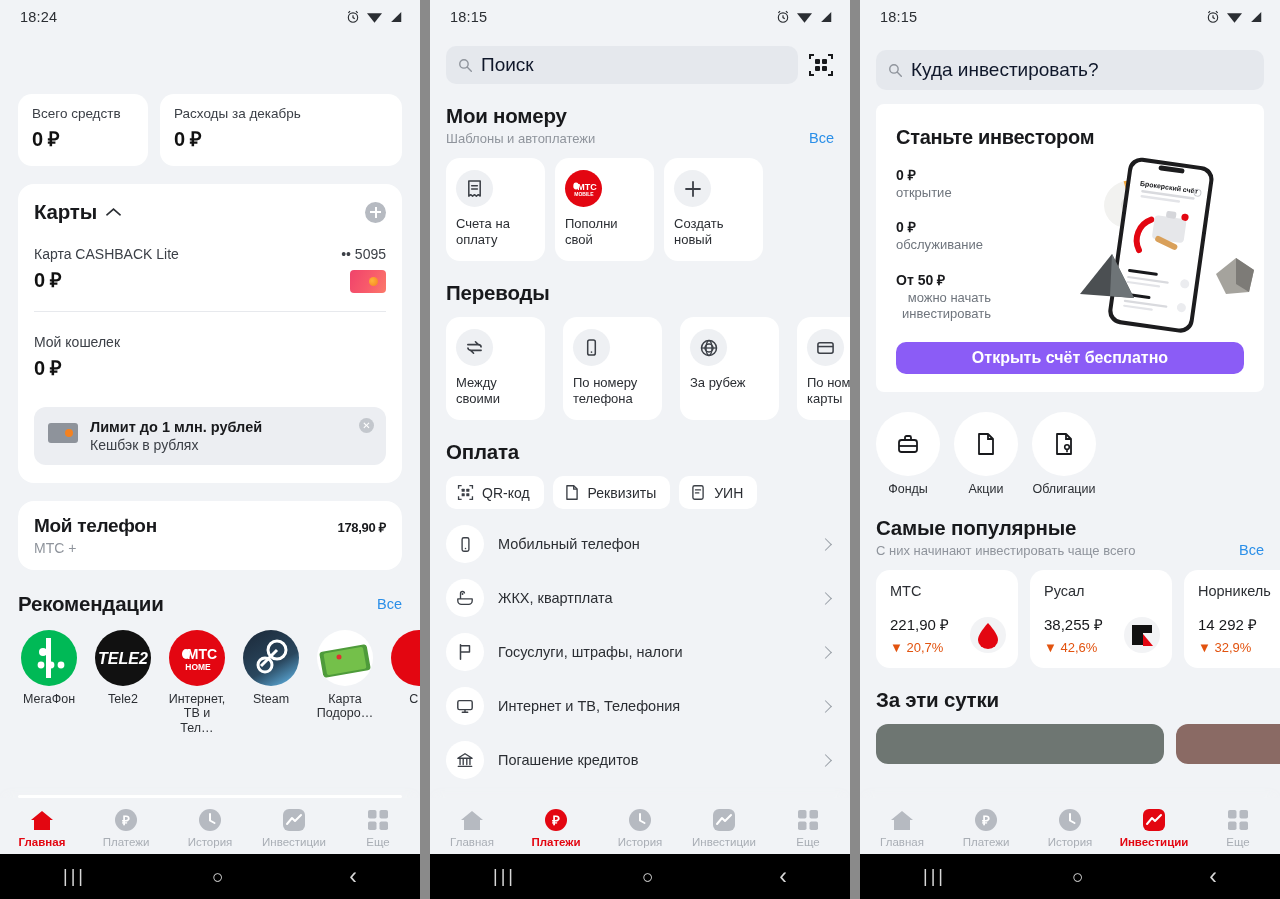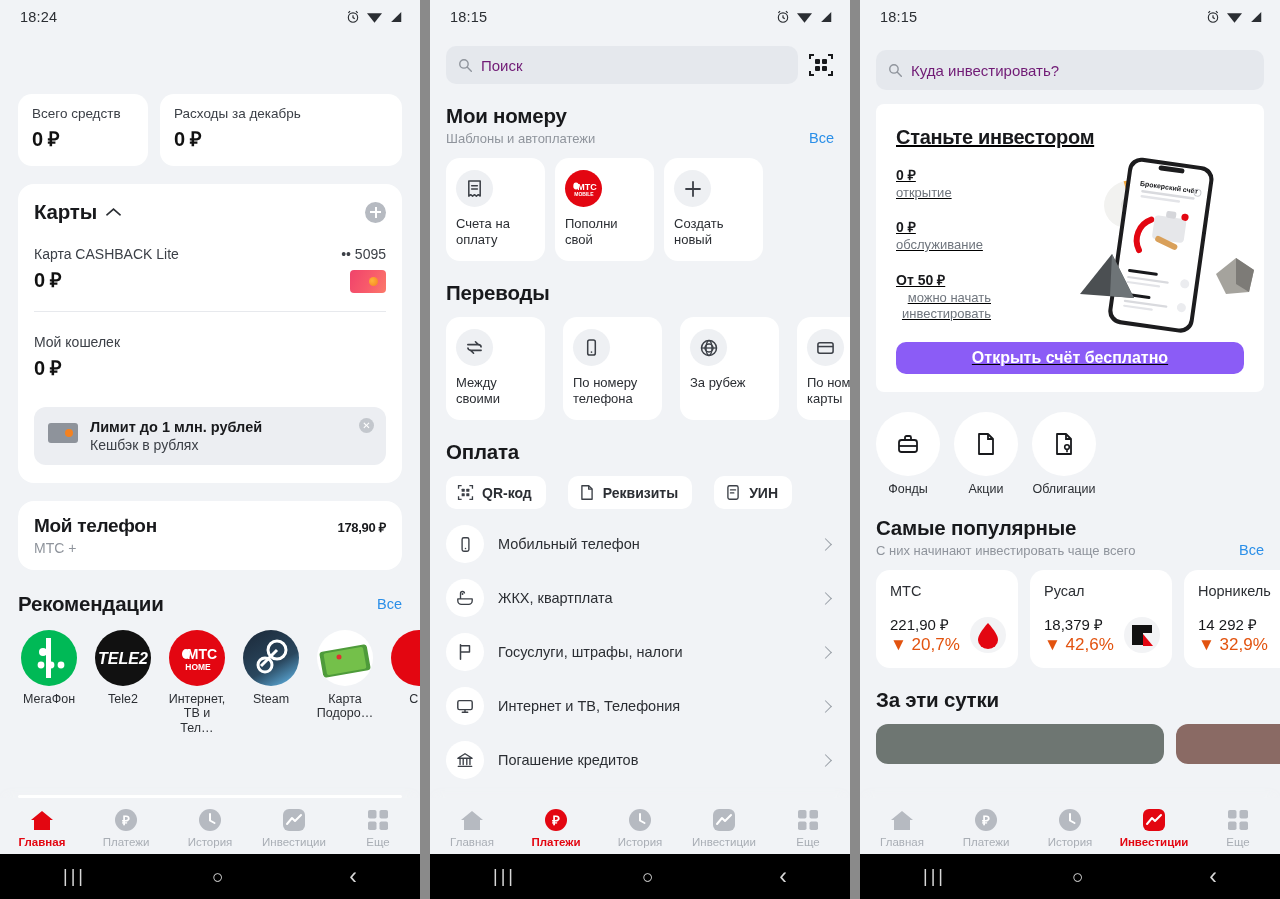--- a/index.html
+++ b/index.html
@@ -78,61 +78,61 @@
   .rec-row { display:flex; gap:12px; padding:14px 0 0 18px; }
   .rec-item { width:62px; flex:0 0 auto; text-align:center;}
   .rec-ic { width:56px; height:56px; border-radius:50%; margin:0 auto; overflow:hidden; position:relative; }
   .rec-lb { font-size:12.5px; color:#2b2e33; margin-top:6px; line-height:1.15; }
 
   
   .search {
     margin: 12px 16px 0 16px; display:flex; align-items:center; gap:10px;
   }
   .search-box { flex:1 1 auto; height:38px; background:#e5e8ed; border-radius:10px; display:flex; align-items:center; padding:0 12px; gap:9px;}
-  .search-box .ph { font-size:15px; color:#701a75;}
+  .search-box .ph { font-size:19px; color:#0f172a;}
   .qr-btn { width:26px; height:26px; flex:0 0 auto;}
 
   .p2-sec { padding: 20px 16px 0 16px;}
   .p2-sec-head { display:flex; align-items:flex-end; justify-content:space-between;}
   .p2-sub { font-size:13px; color:#8f949c; margin-top:3px;}
   .tiles3 { display:flex; gap:10px; margin-top:12px;}
   .tile { width:99px; height:103px; background:#fff; border-radius:14px; padding:12px 10px; flex:0 0 auto;}
   .tile-ic { width:37px; height:37px; border-radius:50%; background:#eef0f3; display:flex; align-items:center; justify-content:center;}
   .tile-lb { font-size:13px; color:#2b2e33; margin-top:9px; line-height:1.25;}
 
   .tiles4 { display:flex; gap:18px; margin-top:12px;}
-  .chips { display:flex; gap:22px; margin-top:12px;font-weight:bold;}
+  .chips { display:flex; gap:9px; margin-top:12px;}
   .chip { height:33px; background:#fff; border-radius:10px; display:flex; align-items:center; gap:8px; padding:0 14px 0 11px; font-size:14px; color:#2b2e33;}
 
   .plist { margin-top:6px; }
   .pl-item { display:flex; align-items:center; gap:14px; height:54px; padding:0 16px; }
   .pl-ic { width:38px; height:38px; border-radius:50%; background:#fff; display:flex; align-items:center; justify-content:center; flex:0 0 auto;}
   .pl-lb { flex:1 1 auto; font-size:14.5px; color:#2b2e33;}
   .chev { width:9px; height:9px; border-right:1.6px solid #9aa0a8; border-top:1.6px solid #9aa0a8; transform:rotate(45deg); flex:0 0 auto; margin-right:4px;}
 
   
-  .inv-card { margin:14px 16px 0 16px; border-radius:8px; padding:22px 20px 18px 20px; position:relative; overflow:hidden;text-decoration:underline; }
+  .inv-card { margin:14px 16px 0 16px; border-radius:8px; padding:22px 20px 18px 20px; position:relative; overflow:hidden; }
   .inv-t { font-size:20px; font-weight:bold; color:#18191c; letter-spacing:-0.3px;}
   .inv-f { margin-top:16px;}
   .inv-f .v { font-size:14px; font-weight:bold; color:#18191c;}
   .inv-f .k { font-size:13px; color:#6f757d; margin-top:1px; line-height:1.25;}
   .inv-btn { margin-top:20px; height:32px; background:#8b5cf6; border-radius:10px; color:#fff;
              font-size:16px; font-weight:bold; display:flex; align-items:center; justify-content:center;}
   .inv-art { position:absolute; right:6px; top:42px; width:190px; height:190px;}
 
   .circ-row { display:flex; gap:14px; padding: 20px 16px 0 16px;}
   .circ-item { width:64px; text-align:center;}
   .circ { width:64px; height:64px; border-radius:50%; background:#fff; display:flex; align-items:center; justify-content:center;}
   .circ-lb { font-size:12.5px; color:#2b2e33; margin-top:6px; white-space:nowrap;}
 
   .stk-row { display:flex; gap:12px; padding: 12px 0 0 16px;}
   .stk { width:142px; height:98px; background:#fff; border-radius:14px; padding:13px 14px; flex:0 0 auto; position:relative;}
   .stk-n { font-size:14.5px; color:#2b2e33; white-space:nowrap; overflow:hidden;}
   .stk-p { font-size:15px; color:#18191c; position:absolute; left:14px; bottom:34px; white-space:nowrap;}
-  .stk-c { font-size:17px; color:#e2530f; position:absolute; left:14px; bottom:13px; white-space:nowrap;}
+  .stk-c { font-size:13px; color:#e2530f; position:absolute; left:14px; bottom:13px; white-space:nowrap;}
   .stk-logo { position:absolute; right:12px; bottom:15px; width:36px; height:36px; border-radius:50%; background:#f2f3f5; display:flex; align-items:center; justify-content:center;}
 
   .day-row { display:flex; gap:12px; padding:12px 0 0 16px;}
   .day-bar { height:40px; border-radius:12px; flex:0 0 auto;}
 
   
   .bottomnav {
     position:absolute; left:0; right:0; bottom:45px; height:56px;
     background:#f1f3f6; display:flex; align-items:center; padding-top:2px;
     box-shadow: 0 -8px 10px -6px rgba(241,243,246,0.95);
@@ -774,21 +774,21 @@
           <div class="stk-p">221,90 ₽</div>
           <div class="stk-c">▼ 20,7%</div>
           <div class="stk-logo">
             <svg width="24" height="28" viewBox="0 0 24 28">
                 <path d="M12 2 C5 10 2 15 2 19 a10 9 0 0 0 20 0 C22 15 19 10 12 2 Z" fill="#e30611"></path>
               </svg>
           </div>
         </div>
         <div class="stk">
           <div class="stk-n">Русал</div>
-          <div class="stk-p">18,379 ₽</div>
+          <div class="stk-p">38,255 ₽</div>
           <div class="stk-c">▼ 42,6%</div>
           <div class="stk-logo">
             <svg width="28" height="28" viewBox="0 0 28 28">
                 <path d="M4 4 h20 v8 h-9 v12 h-11 Z" fill="#111"></path>
                 <path d="M15 13 L25 25 L15 25 Z" fill="#e30611"></path>
               </svg>
           </div>
         </div>
         <div class="stk">
           <div class="stk-n">Норникель</div>

